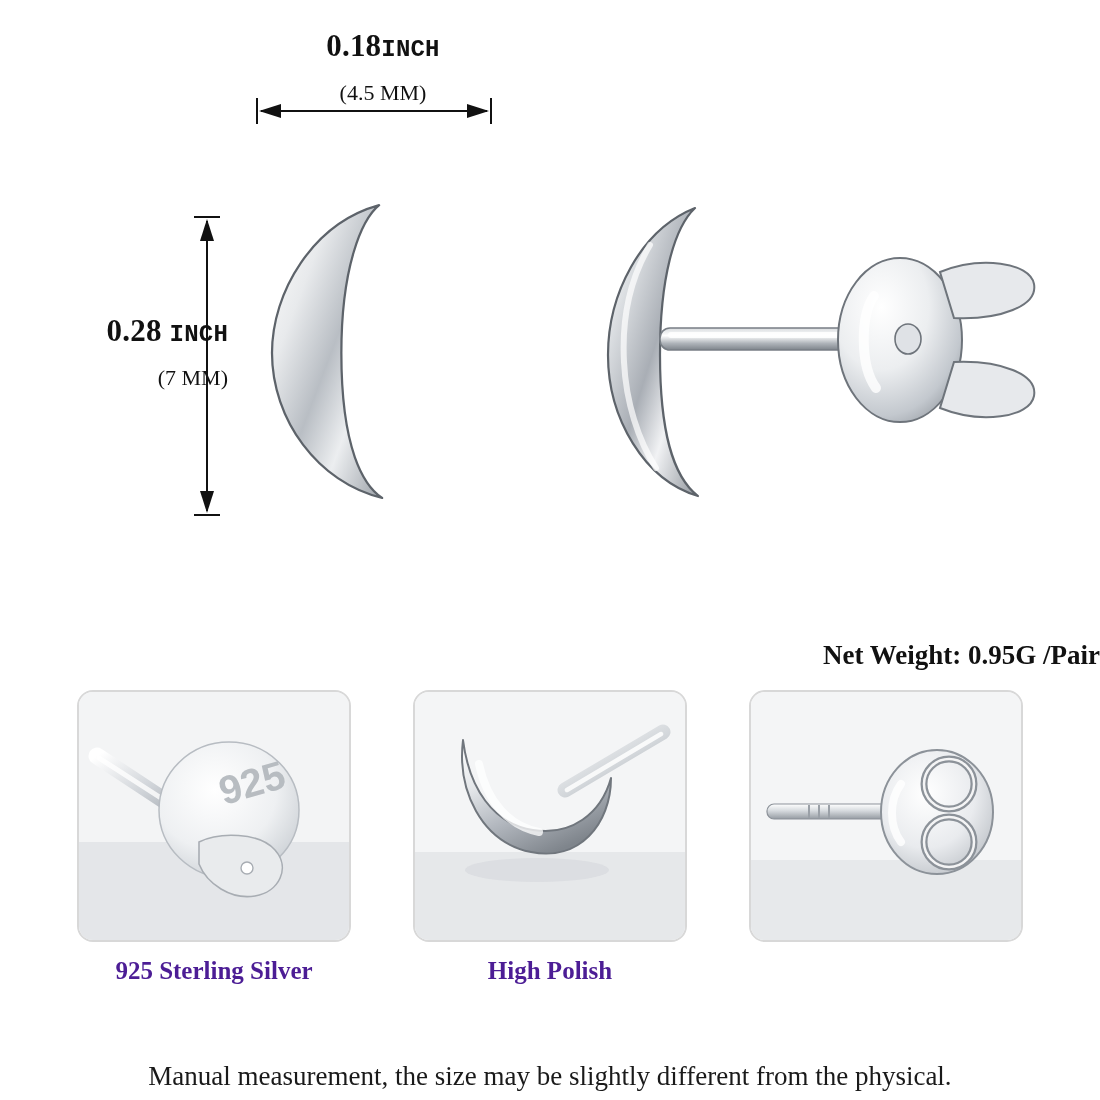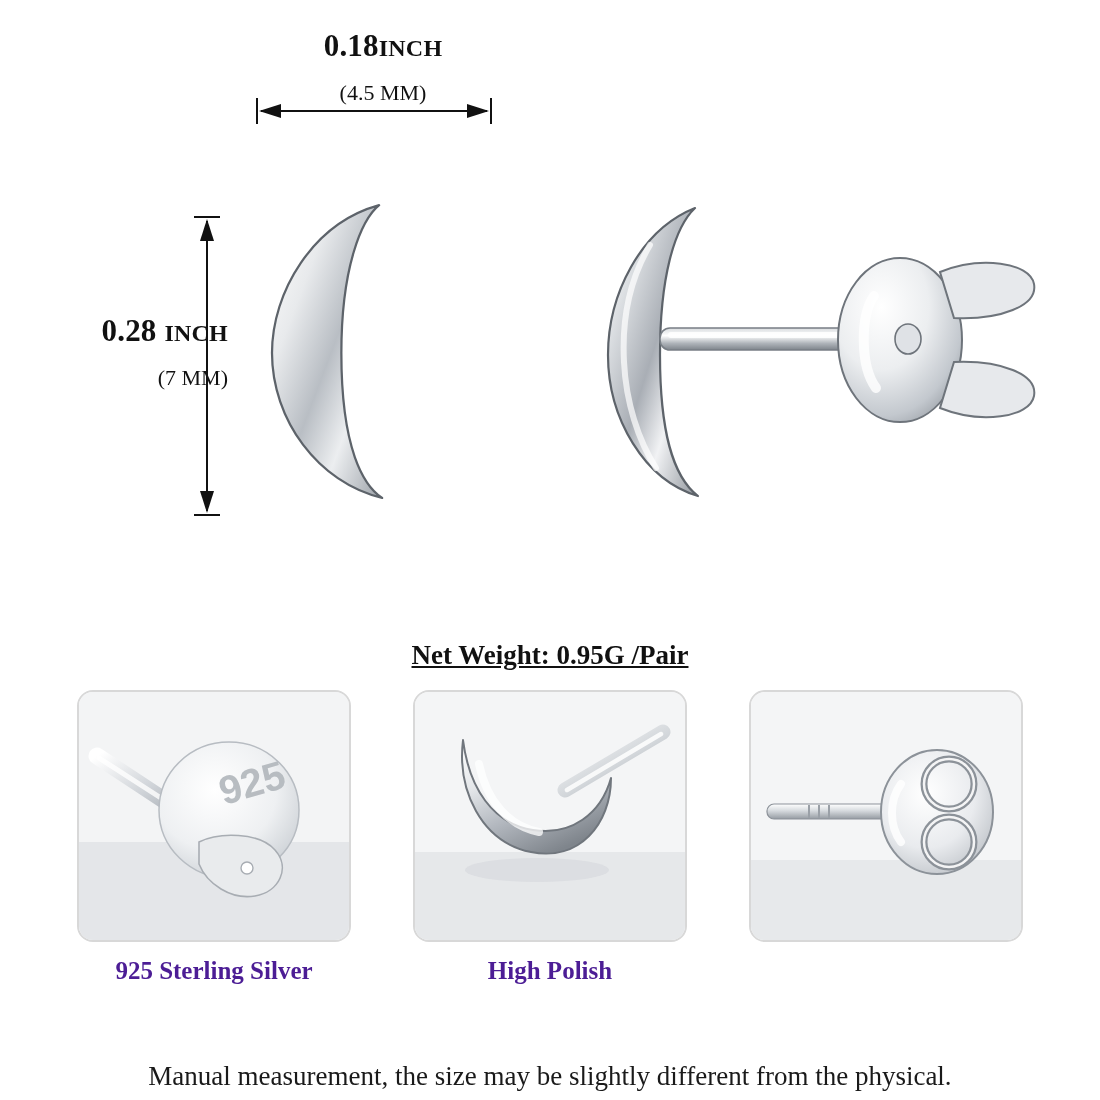--- a/index.html
+++ b/index.html
@@ -24,20 +24,21 @@
   }
   .dim-main {
     font-family: "Liberation Serif", serif;
     font-weight: bold;
     font-size: 31px;
     letter-spacing: 0.2px;
   }
   .dim-main .unit {
     font-size: 24px;
     font-weight: bold;
+    font-family: Liberation Mono, monospace;
   }
   .dim-sub {
     font-size: 22px;
     margin-top: 16px;
   }
 
   #width-label { left: 228px; top: 28px; width: 310px; }
   #height-label { left: 28px; top: 313px; width: 200px; text-align: right; }
 
   
@@ -53,25 +54,24 @@
     width: 810px;
     height: 400px;
   }
 
   
   #net-weight {
     position: absolute;
     left: 0;
     top: 640px;
     width: 1100px;
-    text-align: center;
+    text-align: right;
     font-family: "Liberation Serif", serif;
     font-weight: bold;
     font-size: 27px;
-    text-decoration: underline;
   }
 
   
   #features {
     position: absolute;
     left: 0;
     top: 690px;
     width: 1100px;
     display: flex;
     justify-content: center;

